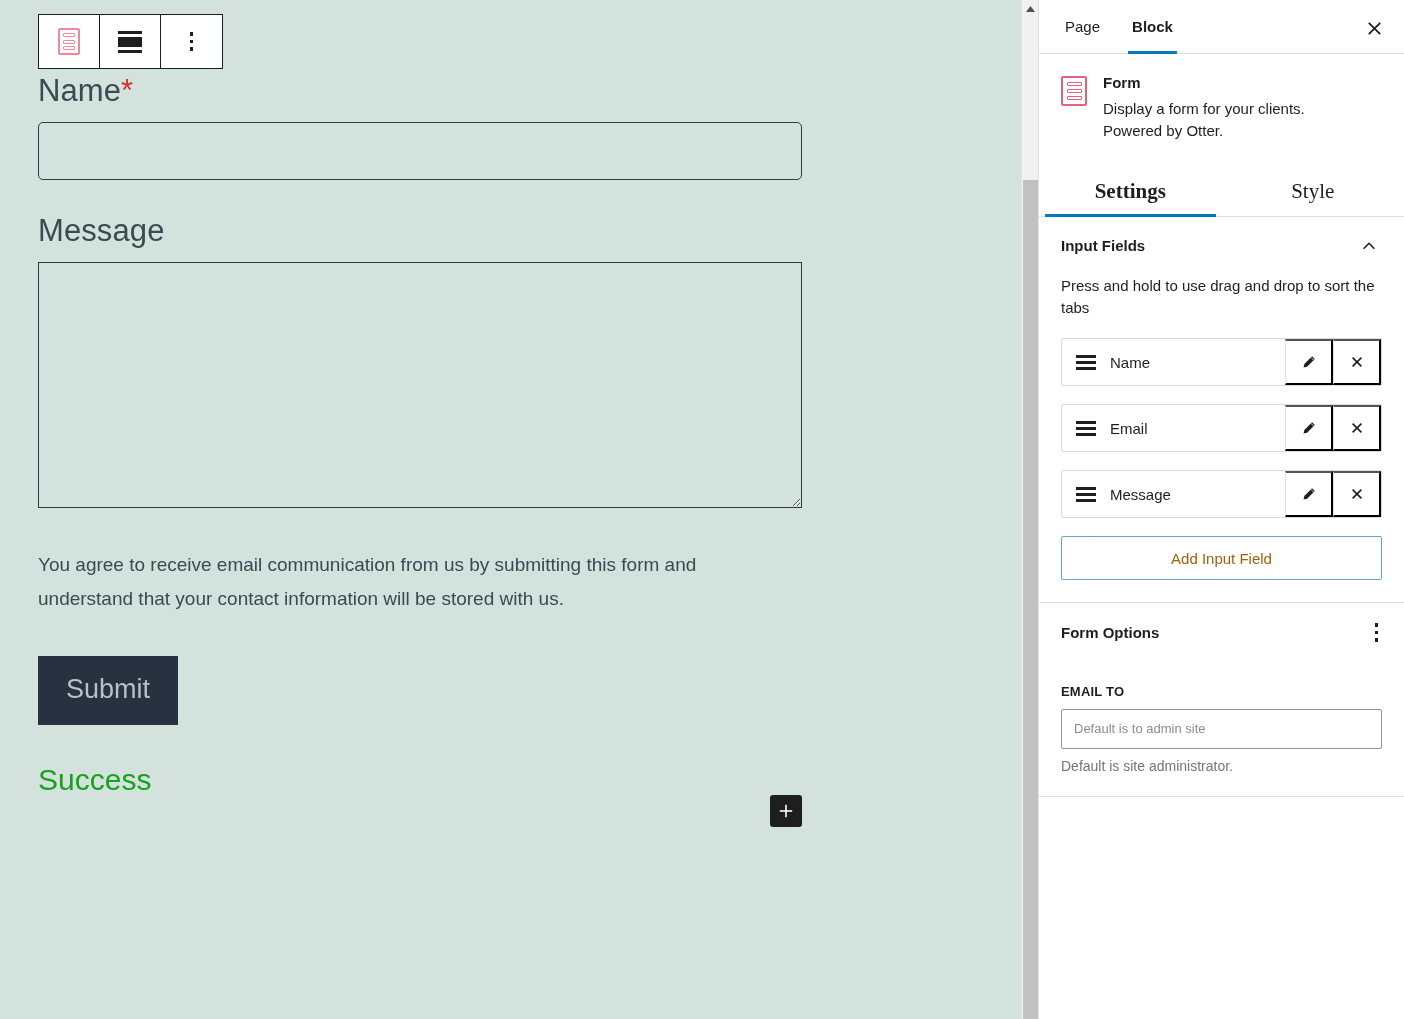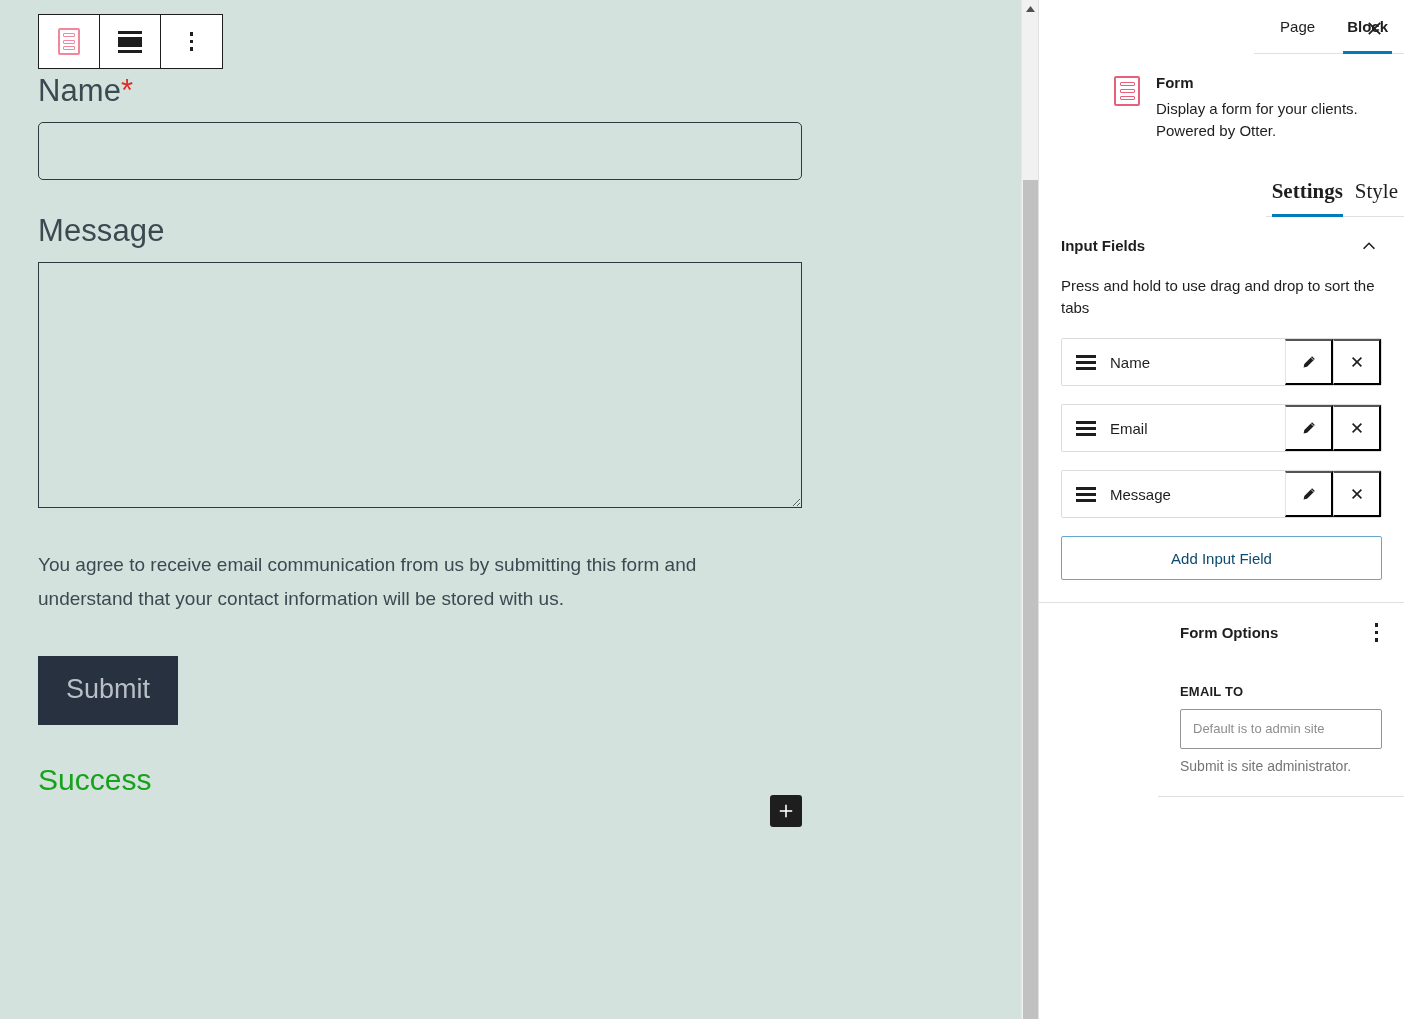--- a/index.html
+++ b/index.html
@@ -242,21 +242,20 @@
   
   .sidebar {
     position: relative;
     width: 366px;
     height: 1019px;
     background: #ffffff;
     border-left: 1px solid #e0e0e0;
     display: flex;
     flex-direction: column;
     overflow: hidden;
-    align-items: flex-end;
   }
 
   .sb-header {
     position: relative;
     height: 54px;
     display: flex;
     align-items: stretch;
     border-bottom: 1px solid #e0e0e0;
     padding-left: 10px;
   }
@@ -437,21 +436,21 @@
     justify-content: center;
     padding: 0;
   }
 
   .add-field-button {
     width: 100%;
     height: 44px;
     border: 1px solid #65a6cf;
     border-radius: 2px;
     background: #ffffff;
-    color: #0c4a6e;
+    color: #a16207;
     font-size: 15px;
     font-family: "Liberation Sans", sans-serif;
     cursor: pointer;
   }
 
   .form-label {
     font-size: 13px;
     font-weight: 700;
     letter-spacing: 0.2px;
     color: #1e1e1e;
@@ -669,19 +668,19 @@
             <span></span>
               <span></span>
               <span></span>
           </span>
         </button>
       </div>
 
       <div class="field-group">
         <label class="form-label">EMAIL TO</label>
         <input class="sb-input" type="text" placeholder="Default is to admin site" style="">
-        <p class="sb-hint">Submit is site administrator.</p>
+        <p class="sb-hint">Default is site administrator.</p>
       </div>
 
     </div>
 
   </div>
 </div>
 
 </body></html>

